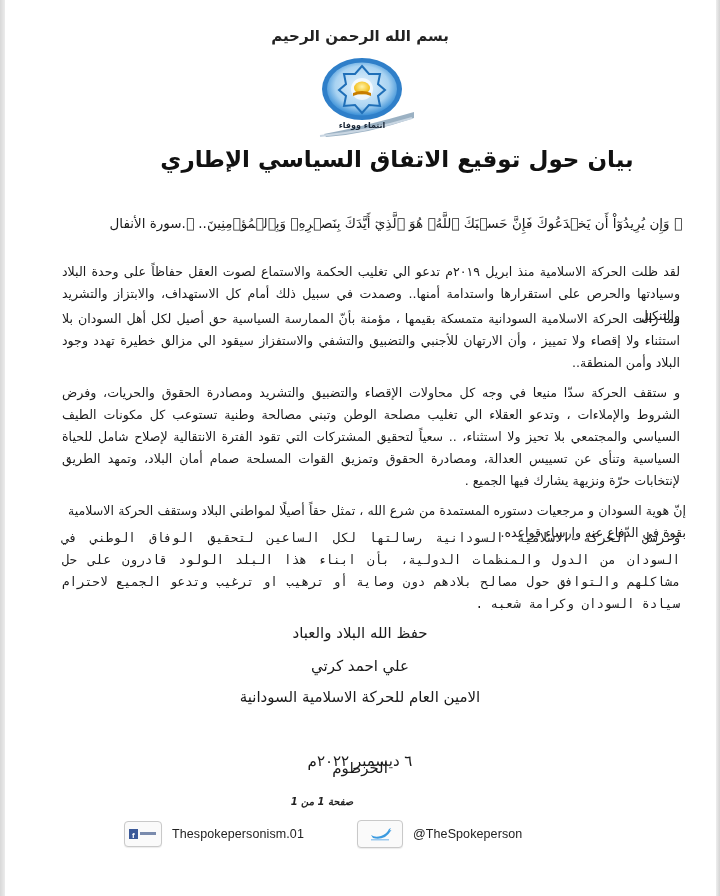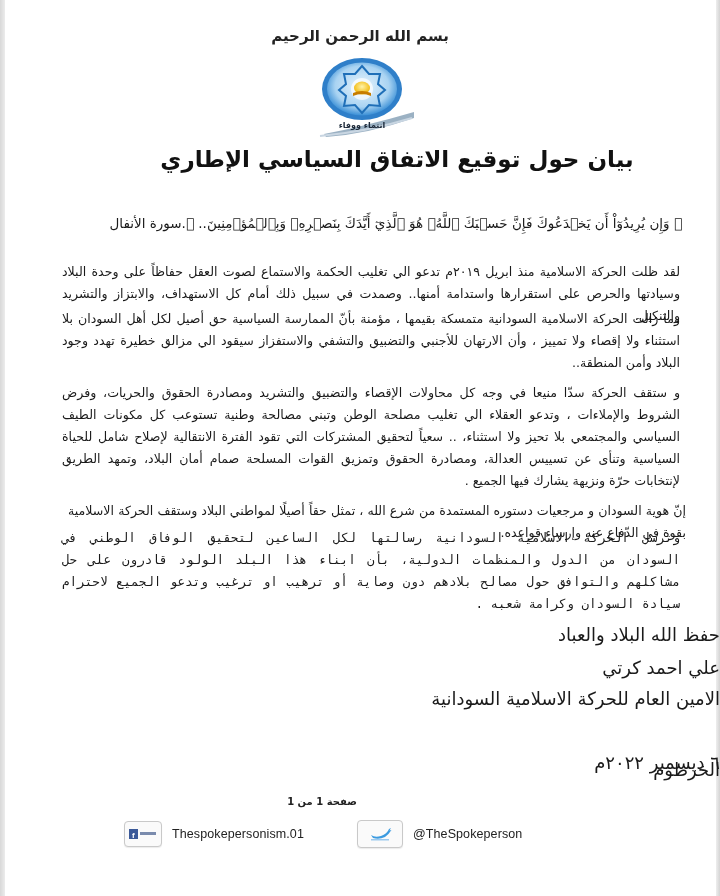--- a/index.html
+++ b/index.html
@@ -45,27 +45,27 @@
       direction: rtl; text-align: right;
       font-size: 13.5px; color: #1a1a1a; white-space: nowrap; margin-top: 32px;
     }
     .body-text {
       position: absolute; left: 62px; width: 618px;
       direction: rtl; text-align: justify; text-align-last: right;
       font-size: 12.6px; line-height: 22px; color: #1a1a1a;
     }
     .sig {
       position: absolute; left: 0; width: 720px;
-      direction: rtl;
-      font-size: 18px; color: #1a1a1a;
+      text-align: center; direction: rtl;
+      font-size: 15px; color: #1a1a1a;
     }
     .page-number {
       position: absolute; top: 796px; left: 0; width: 644px;
       text-align: center; direction: rtl;
-      font-size: 10px; font-weight: bold; color: #222;
+      font-size: 10px; font-weight: bold; color: #222; font-style: italic;
     }
     .social {
       position: absolute; top: 820px; height: 28px;
       display: flex; align-items: center; gap: 10px;
     }
     .social-badge {
       width: 36px; height: 24px; border: 1px solid #c9c9c9; border-radius: 4px;
       background: #fafafa; display: flex; align-items: center; justify-content: center;
       box-shadow: 0 1px 1px rgba(0,0,0,0.08);
     }

